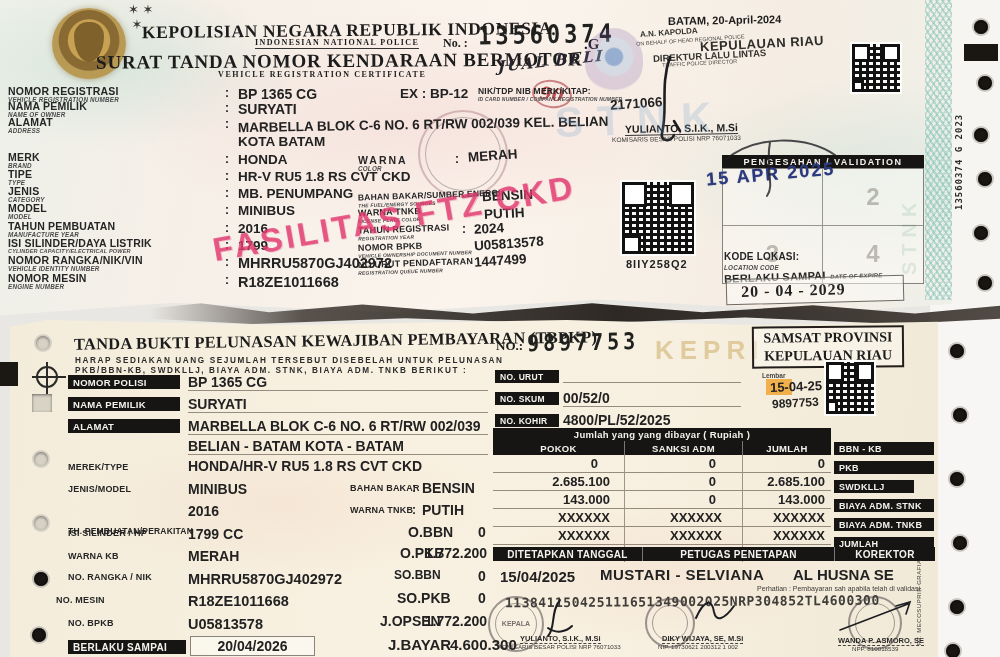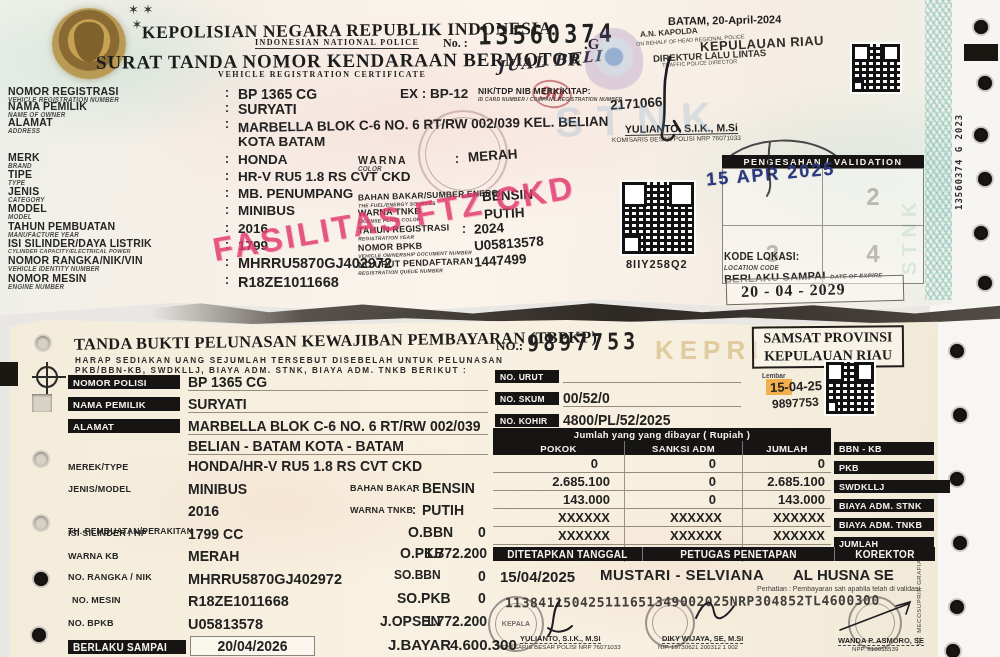--- a/index.html
+++ b/index.html
@@ -368,21 +368,21 @@
     <div style="display:flex;">
       <div class="val" style="width:132px;text-align:right;padding-right:14px;font-size:13px;line-height:17px;border-right:1px solid rgba(70,60,48,.5);">2.828.100</div>
       <div class="val" style="width:118px;text-align:right;padding-right:26px;font-size:13px;line-height:17px;border-right:1px solid rgba(70,60,48,.5);">0</div>
       <div class="val" style="width:88px;text-align:right;padding-right:6px;font-size:13px;line-height:17px;">2.828.100</div>
     </div>
   </div>
 </div>
 
 <div class="abs chip" style="left:834px;top:442px;width:100px;font-size:9px;">BBN - KB</div>
 <div class="abs chip" style="left:834px;top:461px;width:100px;font-size:9px;">PKB</div>
-<div class="abs chip" style="left:834px;top:480px;width:116px;font-size:9px;">SWDKLLJ</div>
+<div class="abs chip" style="left:834px;top:480px;width:80px;font-size:9px;">SWDKLLJ</div>
 <div class="abs chip" style="left:834px;top:499px;width:100px;font-size:9px;">BIAYA ADM. STNK</div>
 <div class="abs chip" style="left:834px;top:518px;width:100px;font-size:9px;">BIAYA ADM. TNKB</div>
 <div class="abs chip" style="left:834px;top:537px;width:100px;font-size:9px;">JUMLAH</div>
 
 <div class="abs" style="left:493px;top:547px;display:flex;">
   <div class="chip" style="width:150px;text-align:center;font-size:10px;border-right:1px solid #777;">DITETAPKAN TANGGAL</div>
   <div class="chip" style="width:192px;text-align:center;font-size:10px;border-right:1px solid #777;">PETUGAS PENETAPAN</div>
   <div class="chip" style="width:100px;text-align:center;font-size:10px;">KOREKTOR</div>
 </div>
 <div class="abs val" style="left:500px;top:568px;font-size:15px;">15/04/2025</div>
@@ -440,21 +440,21 @@
 <div class="abs lbl" style="left:68px;top:551px;font-size:9px;">WARNA KB</div>
 <div class="abs val" style="left:188px;top:548px;font-size:14px;">MERAH</div>
 <div class="abs val" style="left:400px;top:545px;font-size:14px;">O.PKB</div>
 <div class="abs val" style="left:423px;top:545px;font-size:14px;width:64px;text-align:right;">1.772.200</div>
 
 <div class="abs lbl" style="left:68px;top:572px;font-size:9px;">NO. RANGKA / NIK</div>
 <div class="abs val" style="left:188px;top:571px;font-size:14.5px;">MHRRU5870GJ402972</div>
 <div class="abs val" style="left:394px;top:568px;font-size:12px;">SO.BBN</div>
 <div class="abs val" style="left:478px;top:568px;font-size:14px;">0</div>
 
-<div class="abs lbl" style="left:72px;top:595px;font-size:9px;">NO. MESIN</div>
+<div class="abs lbl" style="left:56px;top:595px;font-size:9px;">NO. MESIN</div>
 <div class="abs val" style="left:188px;top:593px;font-size:14.5px;">R18ZE1011668</div>
 <div class="abs val" style="left:397px;top:590px;font-size:14px;">SO.PKB</div>
 <div class="abs val" style="left:478px;top:590px;font-size:14px;">0</div>
 
 <div class="abs lbl" style="left:68px;top:618px;font-size:9px;">NO. BPKB</div>
 <div class="abs val" style="left:188px;top:616px;font-size:14.5px;">U05813578</div>
 <div class="abs val" style="left:380px;top:613px;font-size:14px;">J.OPSEN</div>
 <div class="abs val" style="left:423px;top:613px;font-size:14px;width:64px;text-align:right;">1.772.200</div>
 
 <div class="abs chip" style="left:68px;top:640px;width:118px;font-size:10px;">BERLAKU SAMPAI</div>

